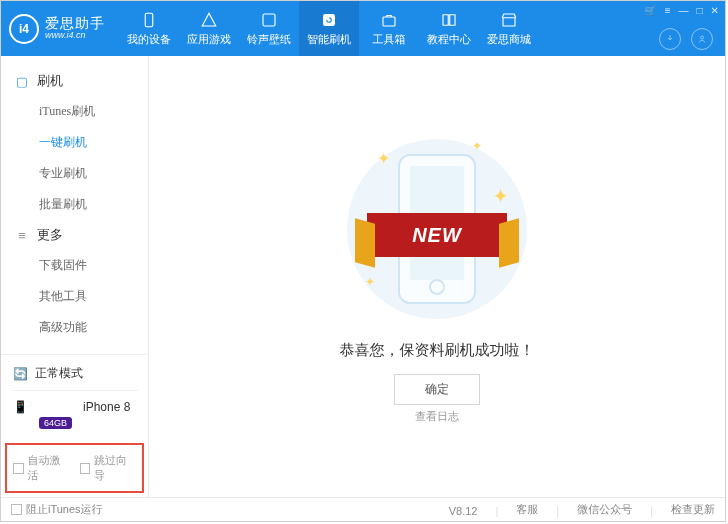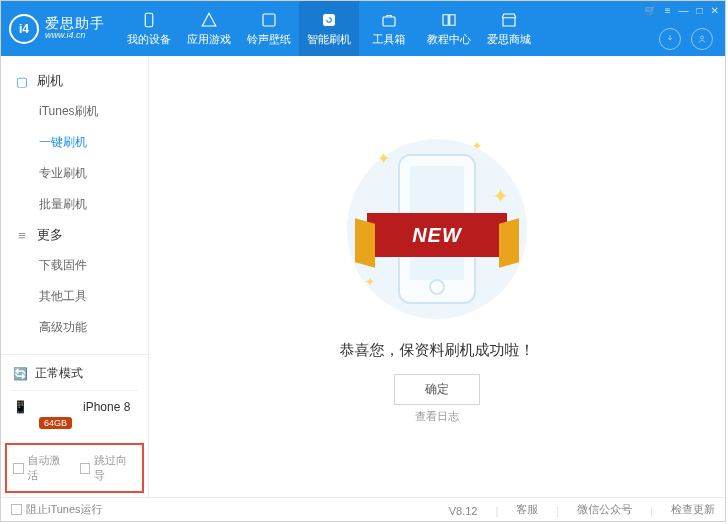--- a/index.html
+++ b/index.html
@@ -23,27 +23,27 @@
   .header-circles { position: absolute; right: 12px; bottom: 6px; display: flex; gap: 10px; }
   .hcircle { width: 22px; height: 22px; border: 1.5px solid #8cc5f3; border-radius: 50%; display:flex; align-items:center; justify-content:center; }
   .hcircle svg { width:12px; height:12px; stroke:#8cc5f3; fill:none; stroke-width:2; }
 
   
   .body { flex: 1; display: flex; min-height: 0; }
   .sidebar { width: 148px; border-right: 1px solid #e9e9e9; display: flex; flex-direction: column; }
   .side-scroll { flex: 1; padding-top: 10px; }
   .sec-title { display: flex; align-items: center; padding: 6px 14px; color: #333; font-size: 13px; }
   .sec-title .sicon { width: 14px; height: 14px; margin-right: 8px; display:flex; align-items:center; justify-content:center; color:#3b9bf2;}
-  .sub-list { padding-left: 38px; }
+  .sub-list { padding-left: 38px; font-family: Liberation Serif, serif; }
   .sub-item { padding: 7px 0; font-size: 12px; color: #666; cursor: pointer; }
   .sub-item.active { color: #1d8ce8; }
   .side-status { border-top: 1px solid #eee; padding: 6px 10px; }
   .status-row { display: flex; align-items: center; padding: 4px 2px; }
   .status-row .sicon2 { width: 16px; height: 16px; margin-right: 6px; display:flex; align-items:center; justify-content:center; }
-  .badge { background: #c2410c; color: #fff; font-size: 9px; padding: 1px 5px; border-radius: 3px; margin-left: 4px; margin-top:20px;}
+  .badge { background: #4c1d95; color: #fff; font-size: 9px; padding: 1px 5px; border-radius: 3px; margin-left: 4px; margin-top:20px;}
   .sep { height: 1px; background: #eee; margin: 4px 0; }
   .side-bottom { border: 2px solid #e74c3c; margin: 4px; padding: 8px 6px; display: flex; gap: 10px; align-items:center; }
   .chk { display: flex; align-items: center; color: #999; font-size: 11px; }
   .chkbox { width: 11px; height: 11px; border: 1px solid #bbb; margin-right: 4px; background:#fff; }
 
   
   .main { flex: 1; display: flex; flex-direction: column; align-items: center; justify-content: center; background: #fff; }
   .illus { width: 200px; height: 200px; position: relative; display:flex; align-items:center; justify-content:center; }
   .illus-circle { width: 180px; height: 180px; border-radius: 50%; background: #eef5fb; position: absolute; }
   .phone { width: 78px; height: 150px; background: #fafdff; border: 2px solid #cfe5f6; border-radius: 12px; position: relative; z-index: 2; }

